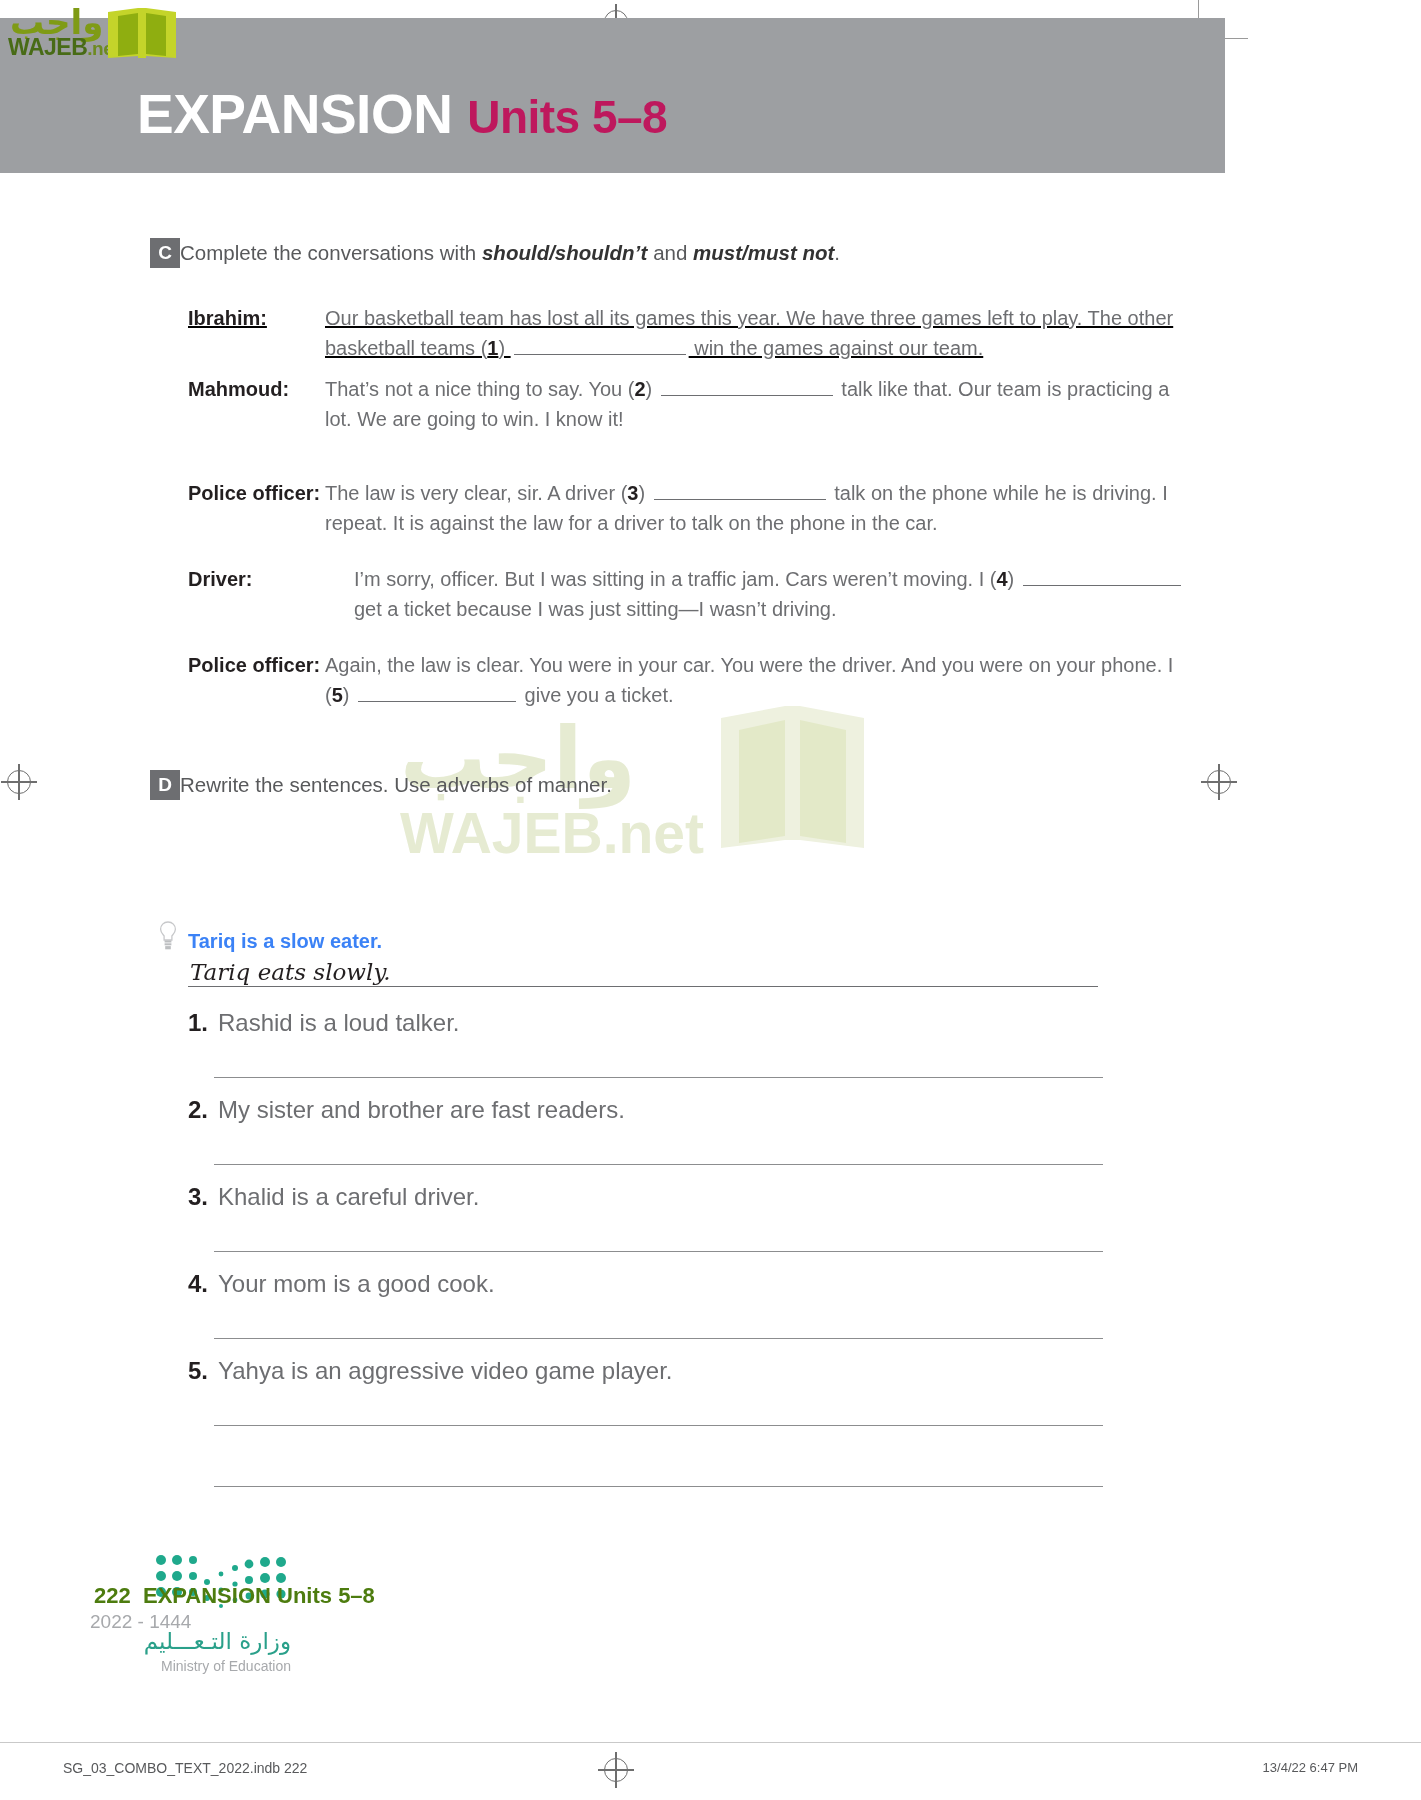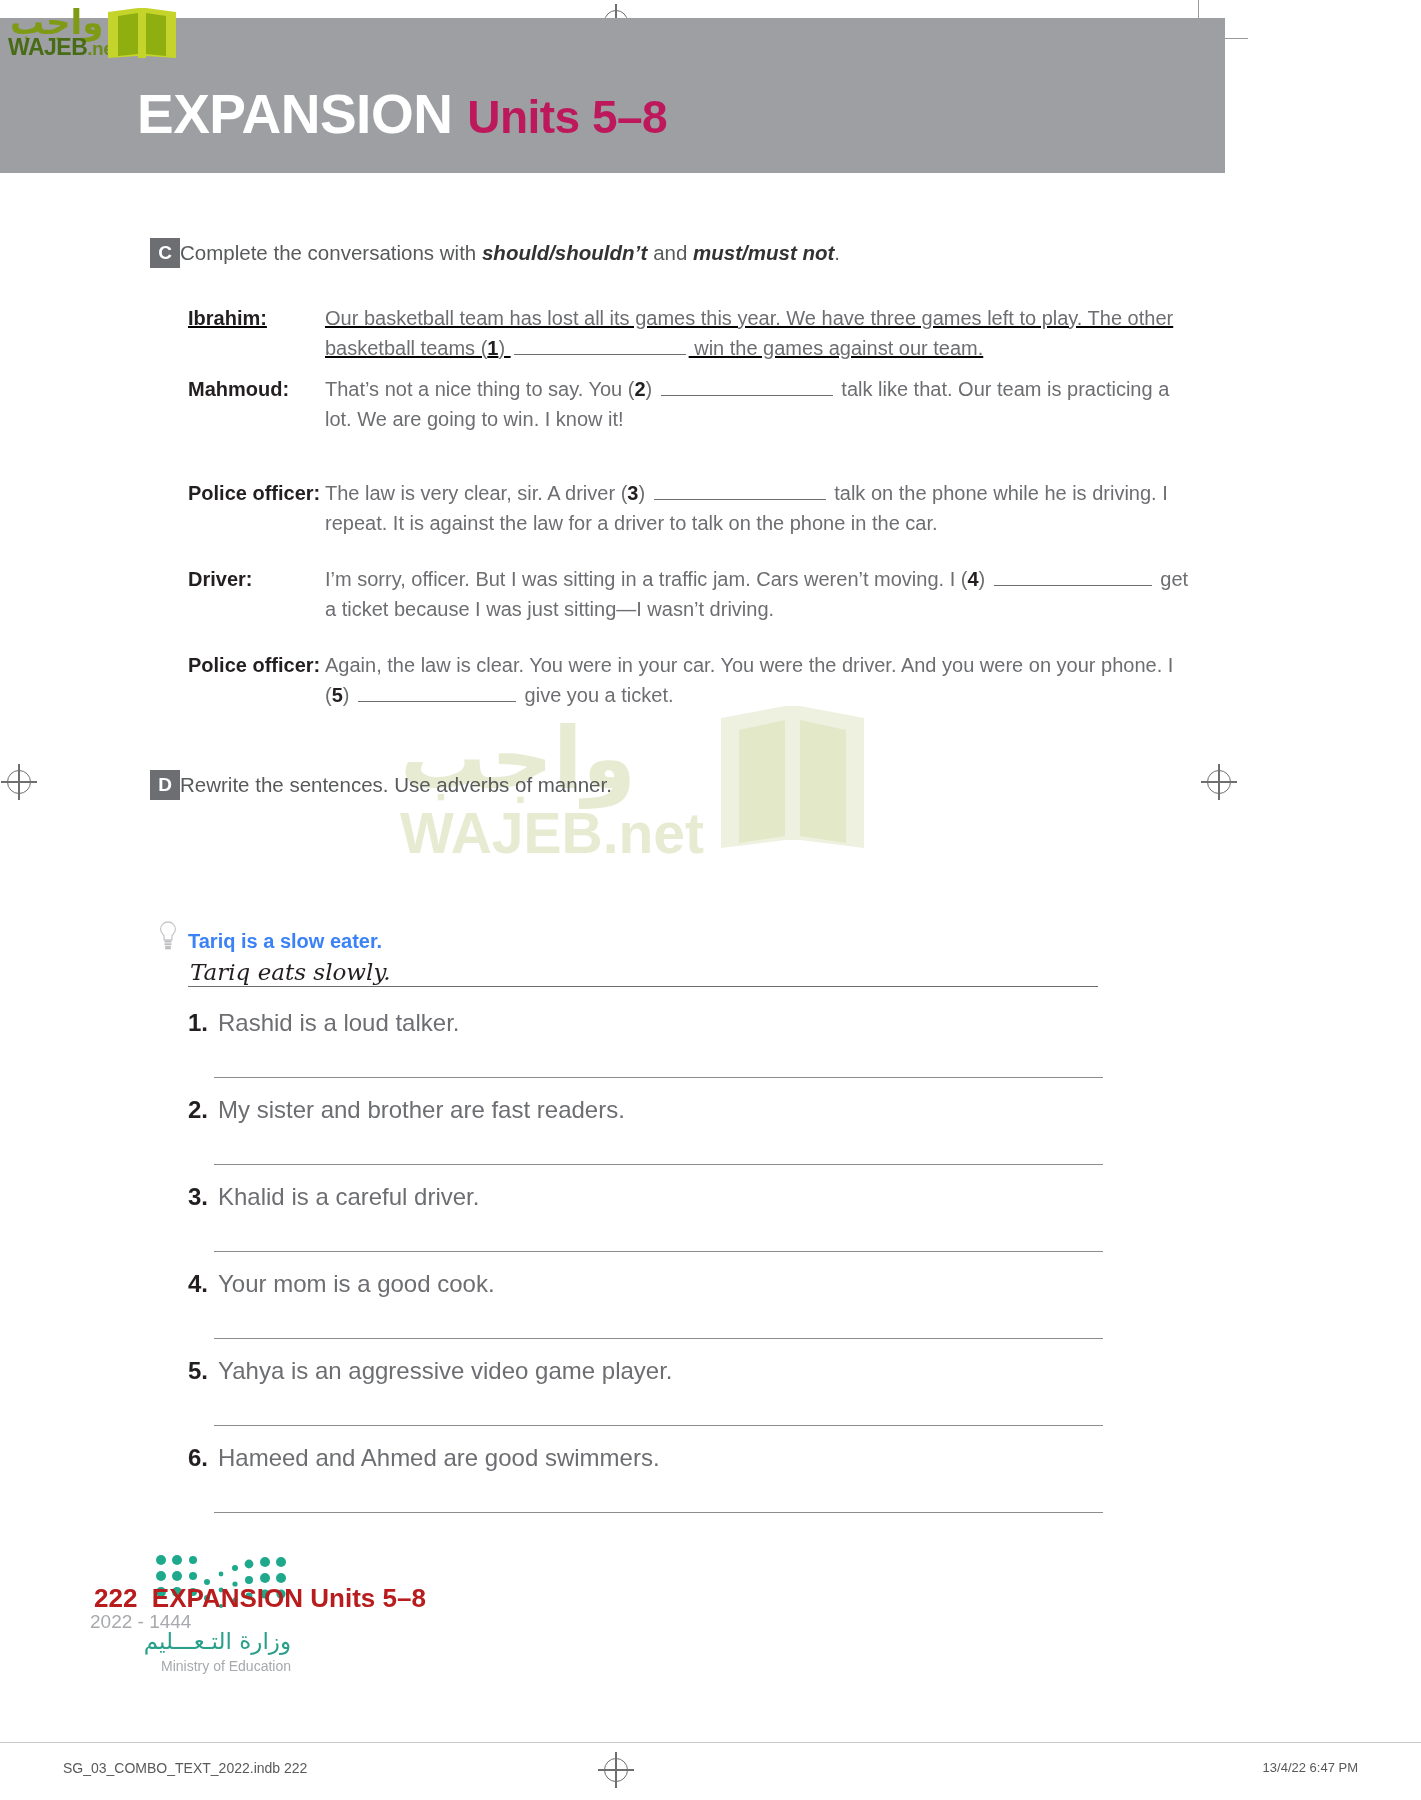--- a/index.html
+++ b/index.html
@@ -197,23 +197,23 @@
     position: absolute; left: 136px; top: 104px;
     font-size: 14px; color: #a7a9ac;
     transform: translateX(-100%);
     white-space: nowrap;
   }
 
   
   .page-footer {
     position: absolute;
     left: 94px; top: 1583px;
-    font-size: 26px;
-    font-weight: bold;
-    color: #b91c1c;
+    font-size: 22px;
+    font-weight: bold;
+    color: #4d7c0f;
     z-index: 5;
     white-space: nowrap;
   }
   .page-year {
     position: absolute;
     left: 90px; top: 1611px;
     font-size: 19px;
     color: #a7a9ac;
     z-index: 4;
     white-space: nowrap;
@@ -293,21 +293,21 @@
   <div class="conv-row" style="margin-bottom:44px;">
     <div class="conv-speaker">Mahmoud:</div>
     <div class="conv-text"><span>That’s not a nice thing to say. You (</span><b>2</b><span>) </span><span class="blank-inline"></span><span> talk like that. Our team is practicing a lot. We are going to win. I know it!</span></div>
   </div>
 
   <div class="conv-row" style="margin-bottom:26px;">
     <div class="conv-speaker">Police officer:</div>
     <div class="conv-text"><span>The law is very clear, sir. A driver (</span><b>3</b><span>) </span><span class="blank-inline"></span><span> talk on the phone while he is driving. I repeat. It is against the law for a driver to talk on the phone in the car.</span></div>
   </div>
 
-  <div class="conv-row" style="margin-bottom:26px;">
+  <div class="conv-row" style="margin-bottom:26px;gap:29px;">
     <div class="conv-speaker">Driver:</div>
     <div class="conv-text"><span>I’m sorry, officer. But I was sitting in a traffic jam. Cars weren’t moving. I (</span><b>4</b><span>) </span><span class="blank-inline short"></span><span> get a ticket because I was just sitting—I wasn’t driving.</span></div>
   </div>
 
   <div class="conv-row" style="margin-bottom:0;">
     <div class="conv-speaker">Police officer:</div>
     <div class="conv-text"><span>Again, the law is clear. You were in your car. You were the driver. And you were on your phone. I (</span><b>5</b><span>) </span><span class="blank-inline short"></span><span> give you a ticket.</span></div>
   </div>
 
 </div>
@@ -348,21 +348,20 @@
   <div class="q-head"><span class="q-num">4.</span><span>Your mom is a good cook.</span></div>
   <div class="q-rule"></div>
 </div>
 
 <div class="q-item" style="top:1358px;">
   <div class="q-head"><span class="q-num">5.</span><span>Yahya is an aggressive video game player.</span></div>
   <div class="q-rule"></div>
 </div>
 
 <div class="q-item" style="top:1445px;">
-  <div class="q-head"><span class="q-num">6.</span><span>Hameed and Ahmed are good swimmers.</span></div>
   <div class="q-rule"></div>
 </div>
 
 <div class="moe">
   <svg class="moe-dots" viewBox="0 0 145 62">
     <g fill="#1fa98c">
       <circle cx="6" cy="6" r="5"></circle>
         <circle cx="22" cy="6" r="5"></circle>
         <circle cx="38" cy="6" r="4"></circle>
       <circle cx="6" cy="22" r="5"></circle>

